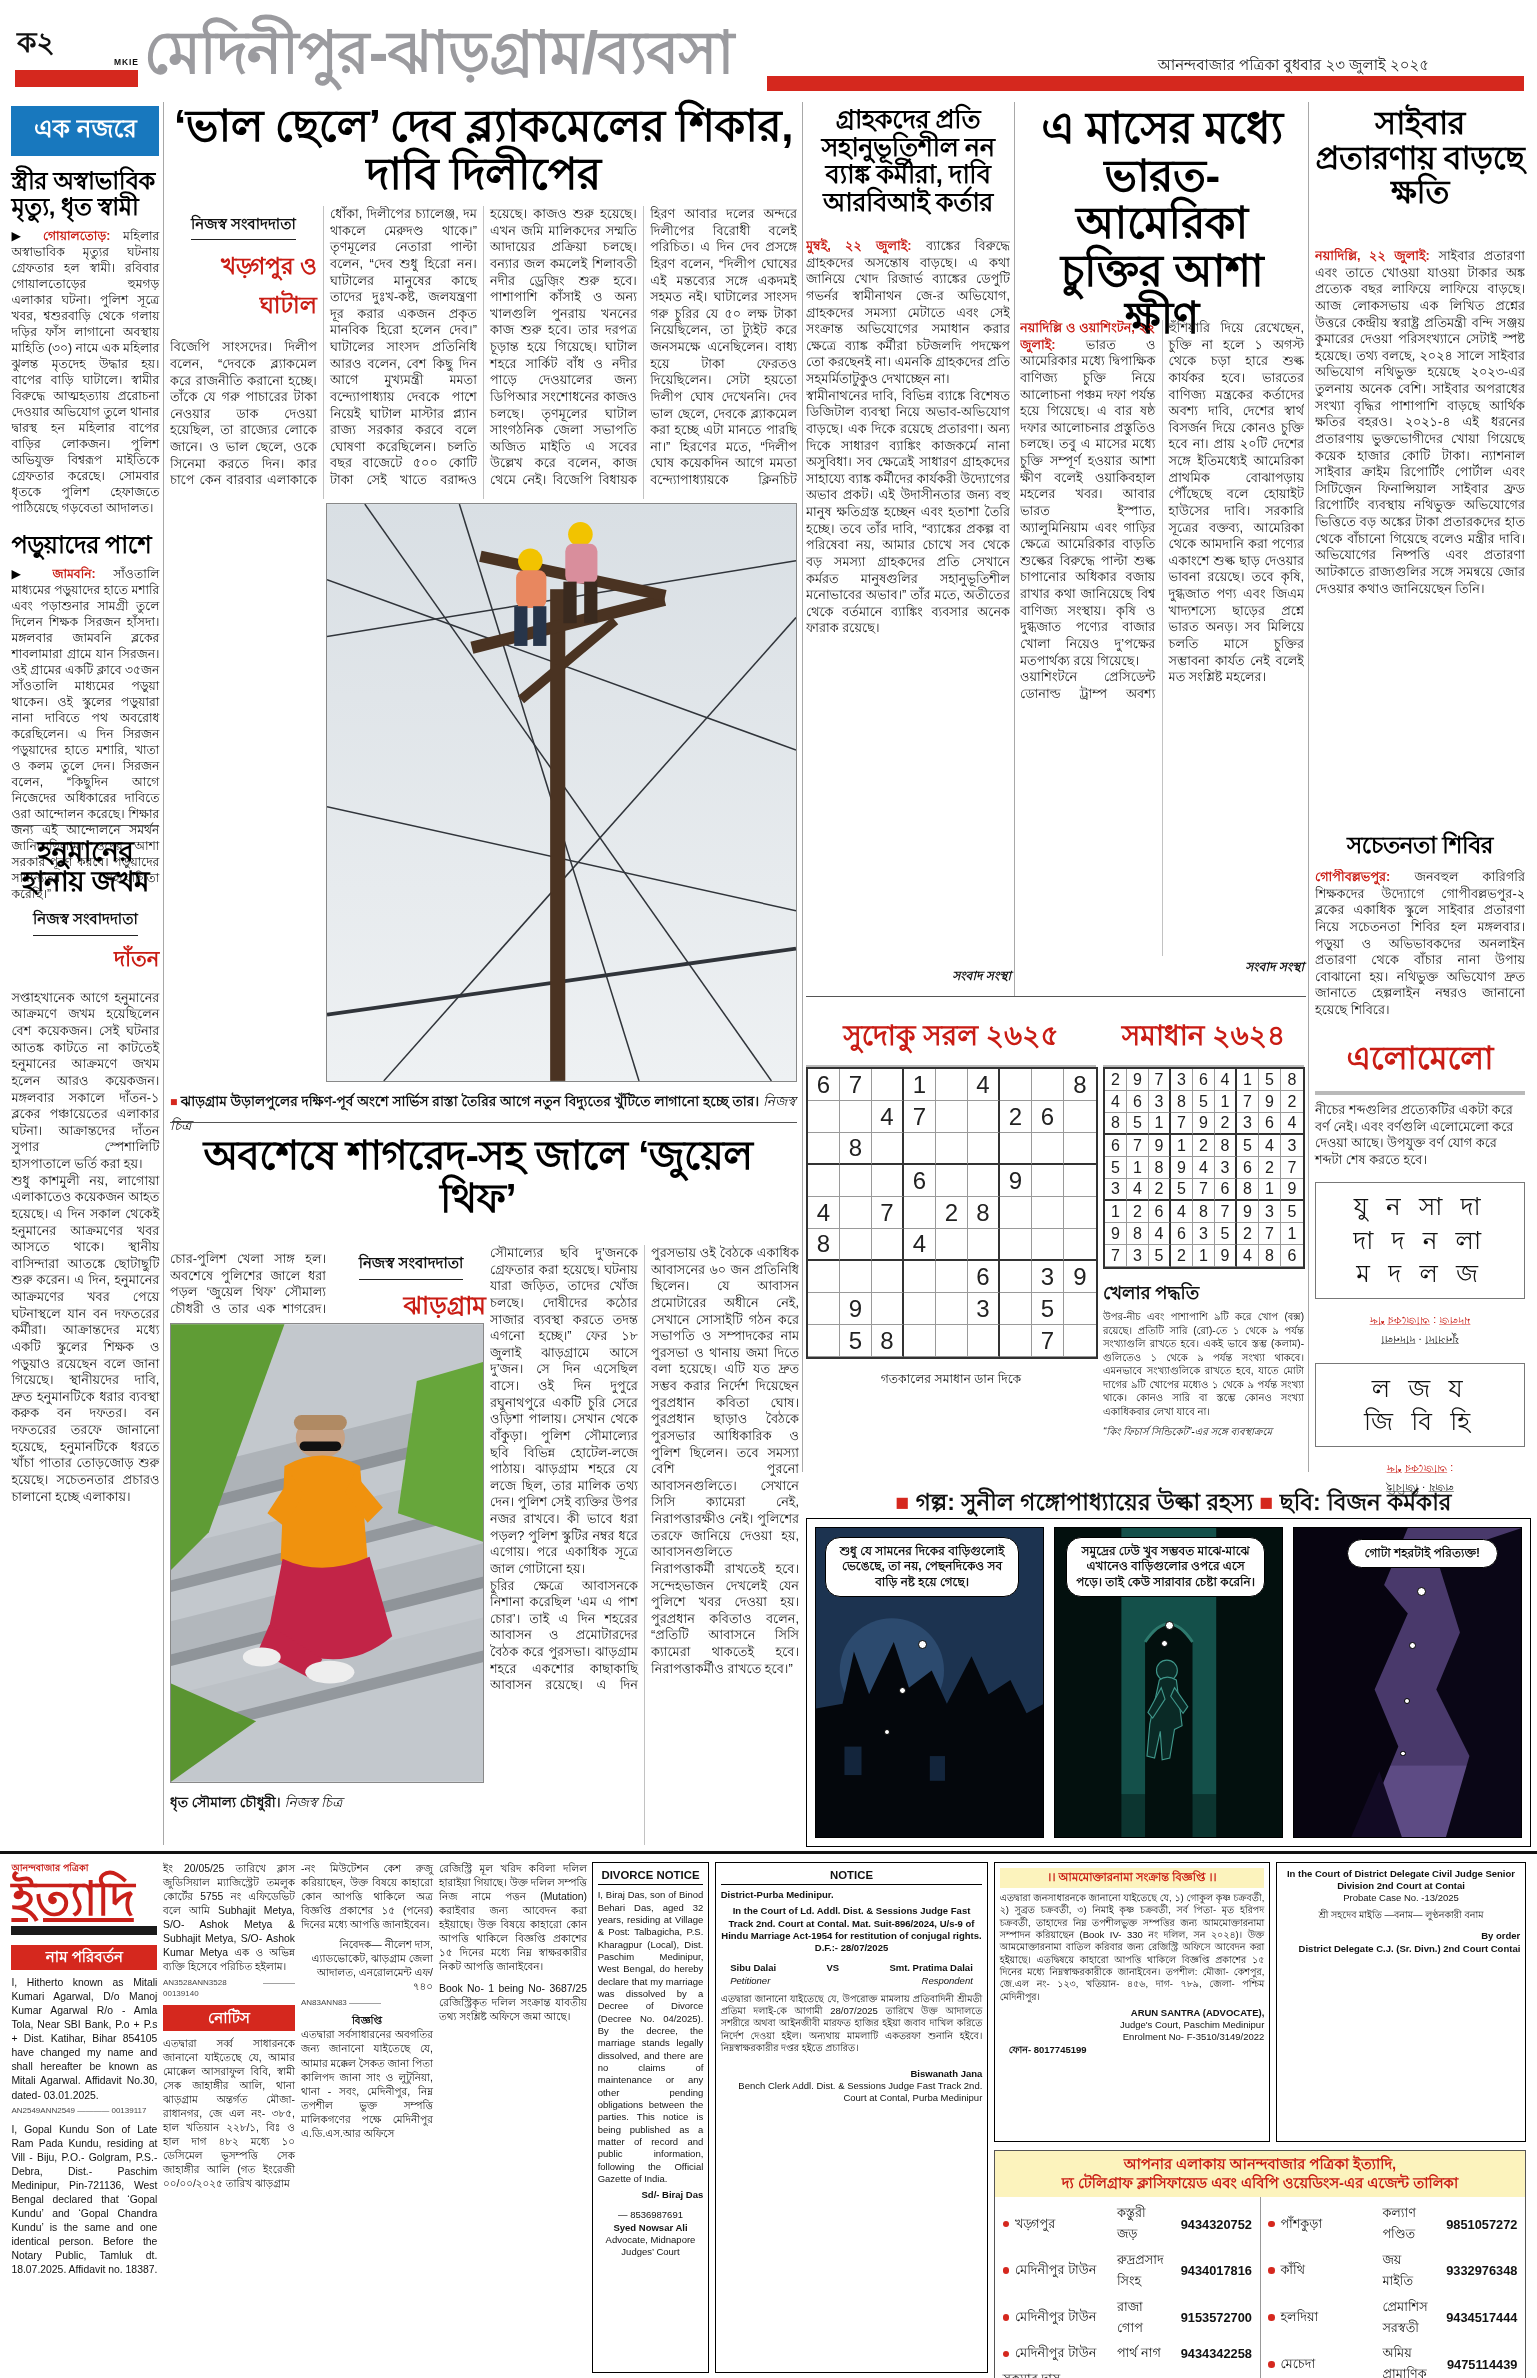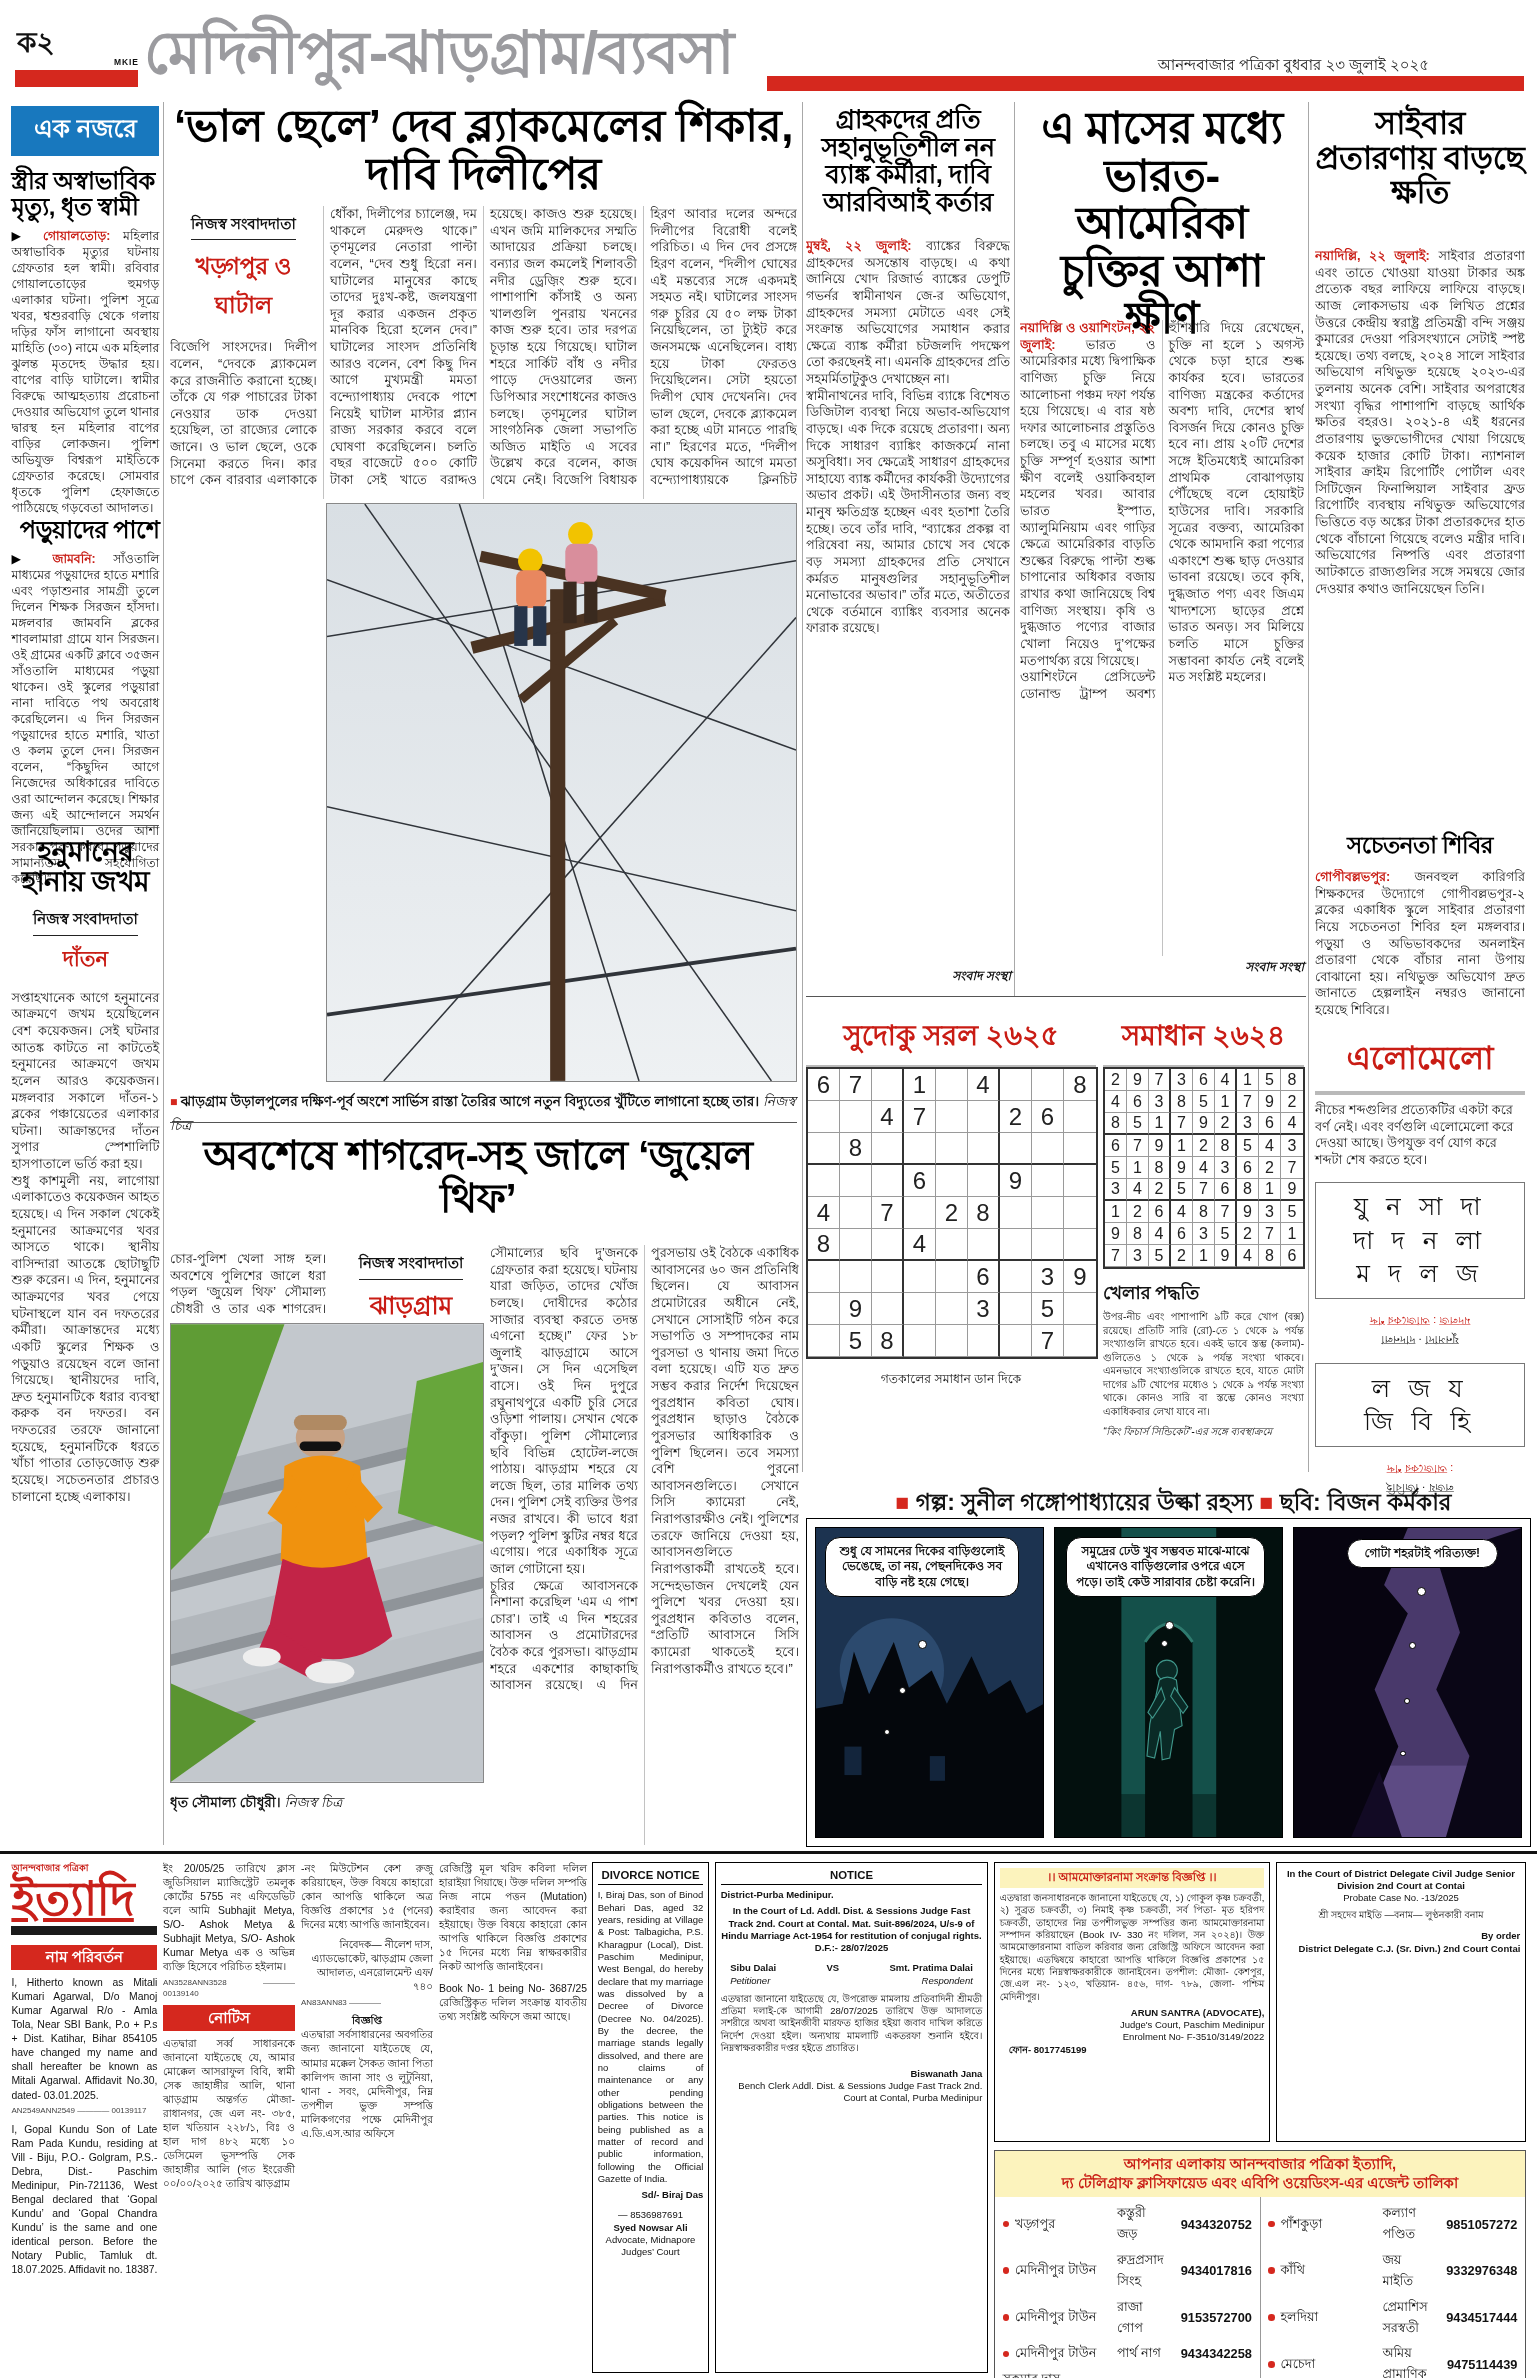--- a/index.html
+++ b/index.html
@@ -14,21 +14,21 @@
   .mast-red { background:#d5281e; }
   .section-title { font-weight:900; font-size:59px; color:#9b9b9f; letter-spacing:-0.9px; white-space:nowrap; }
   .date-line { font-size:15px; color:#1a1a1a; text-align:right; }
 
   
   .vrule { width:0.9px; background:#a8a8a8; }
   .hrule { height:0.9px; background:#555; }
   .headline { font-weight:900; color:#000; text-align:center; line-height:1.08; letter-spacing:-0.5px; }
   .byline { font-weight:bold; font-size:15px; text-align:center; }
   .byline-u { display:inline-block; border-bottom:1.9px solid #222; padding-bottom:2.8px; }
-  .place { color:#c91c14; font-weight:900; font-size:21px; text-align:center; margin-top:7.6px; }
+  .place { color:#c91c14; font-weight:900; font-size:21px; text-align:right; margin-top:7.6px; }
   .body-text { font-size:12.8px; line-height:1.3; text-align:justify; color:#141414; }
   .lead-tag { color:#c91c14; font-weight:bold; }
   .dl { color:#c91c14; font-weight:bold; }
   .credit { display:block; text-align:right; font-style:italic; font-weight:bold; }
   .cols-4 { column-count:4; column-gap:13.2px; column-rule:0.9px solid #c2c2c2; overflow:hidden; }
   .cols-2 { column-count:2; column-gap:13.2px; column-rule:0.9px solid #c2c2c2; overflow:hidden; }
   .glance-box { background:#1878be; color:#fff; font-weight:900; font-size:24.6px; text-align:center; padding:3.8px 0 6.6px; }
   .arrow { color:#000; font-weight:bold; }
   .caption { font-size:13.7px; font-weight:bold; }
   .caption .sq { color:#d5281e; font-size:12.3px; }
@@ -101,21 +101,21 @@
 
   <div class="abs vrule" style="left:163px;top:102px;height:1743px;"></div>
   <div class="abs vrule" style="left:802px;top:102px;height:1370px;"></div>
   <div class="abs vrule" style="left:1014px;top:102px;height:894px;"></div>
   <div class="abs vrule" style="left:1308px;top:102px;height:1370px;"></div>
 
   <div class="abs" style="left:11.4px;top:106px;width:148px;">
     <div class="glance-box">এক নজরে</div>
     <div class="headline" style="font-size:24px;text-align:left;margin-top:11.4px;">স্ত্রীর অস্বাভাবিক মৃত্যু, ধৃত স্বামী</div>
     <p class="body-text" style="margin-top:9.5px;font-size:12.3px;"><span class="arrow">▶ </span><span class="lead-tag">গোয়ালতোড়:</span> <span>মহিলার অস্বাভাবিক মৃত্যুর ঘটনায় গ্রেফতার হল স্বামী। রবিবার গোয়ালতোড়ের হুমগড় এলাকার ঘটনা। পুলিশ সূত্রে খবর, শ্বশুরবাড়ি থেকে গলায় দড়ির ফাঁস লাগানো অবস্থায় মাহিতি (৩০) নামে এক মহিলার ঝুলন্ত মৃতদেহ উদ্ধার হয়। বাপের বাড়ি ঘাটালে। স্বামীর বিরুদ্ধে আত্মহত্যায় প্ররোচনা দেওয়ার অভিযোগ তুলে থানার দ্বারস্থ হন মহিলার বাপের বাড়ির লোকজন। পুলিশ অভিযুক্ত বিশ্বরূপ মাইতিকে গ্রেফতার করেছে। সোমবার ধৃতকে পুলিশ হেফাজতে পাঠিয়েছে গড়বেতা আদালত।</span></p>
-    <div class="headline" style="font-size:24px;text-align:right;">পড়ুয়াদের পাশে</div>
+    <div class="headline" style="font-size:24px;text-align:left;margin-top:15px;">পড়ুয়াদের পাশে</div>
     <p class="body-text" style="margin-top:9.5px;font-size:12.3px;"><span class="arrow">▶ </span><span class="lead-tag">জামবনি:</span> <span>সাঁওতালি মাধ্যমের পড়ুয়াদের হাতে মশারি এবং পড়াশুনার সামগ্রী তুলে দিলেন শিক্ষক সিরজন হাঁসদা। মঙ্গলবার জামবনি ব্লকের শাবলামারা গ্রামে যান সিরজন। ওই গ্রামের একটি ক্লাবে ৩৫জন সাঁওতালি মাধ্যমের পড়ুয়া থাকেন। ওই স্কুলের পড়ুয়ারা নানা দাবিতে পথ অবরোধ করেছিলেন। এ দিন সিরজন পড়ুয়াদের হাতে মশারি, খাতা ও কলম তুলে দেন। সিরজন বলেন, “কিছুদিন আগে নিজেদের অধিকারের দাবিতে ওরা আন্দোলন করেছে। শিক্ষার জন্য এই আন্দোলনে সমর্থন জানিয়েছিলাম। ওদের আশা সরকার পূরণ করবে। পড়ুয়াদের সামান্যতম সহযোগিতা করেছি।”</span></p>
   </div>
 
   <div class="abs hrule" style="left:11.4px;top:825px;width:148px;"></div>
 
   <div class="abs" style="left:11.4px;top:837px;width:148px;">
     <div class="headline" style="font-size:28px;">হনুমানের হানায় জখম</div>
     <div class="byline" style="margin-top:9.5px;"><span class="byline-u">নিজস্ব সংবাদদাতা</span></div>
     <div class="place">দাঁতন</div>
     <p class="body-text" style="margin-top:11.4px;white-space:pre-line;">সপ্তাহখানেক আগে হনুমানের আক্রমণে জখম হয়েছিলেন বেশ কয়েকজন। সেই ঘটনার আতঙ্ক কাটতে না কাটতেই হনুমানের আক্রমণে জখম হলেন আরও কয়েকজন। মঙ্গলবার সকালে দাঁতন-১ ব্লকের পঞ্চায়েতের এলাকার ঘটনা। আক্রান্তদের দাঁতন সুপার স্পেশালিটি হাসপাতালে ভর্তি করা হয়।

